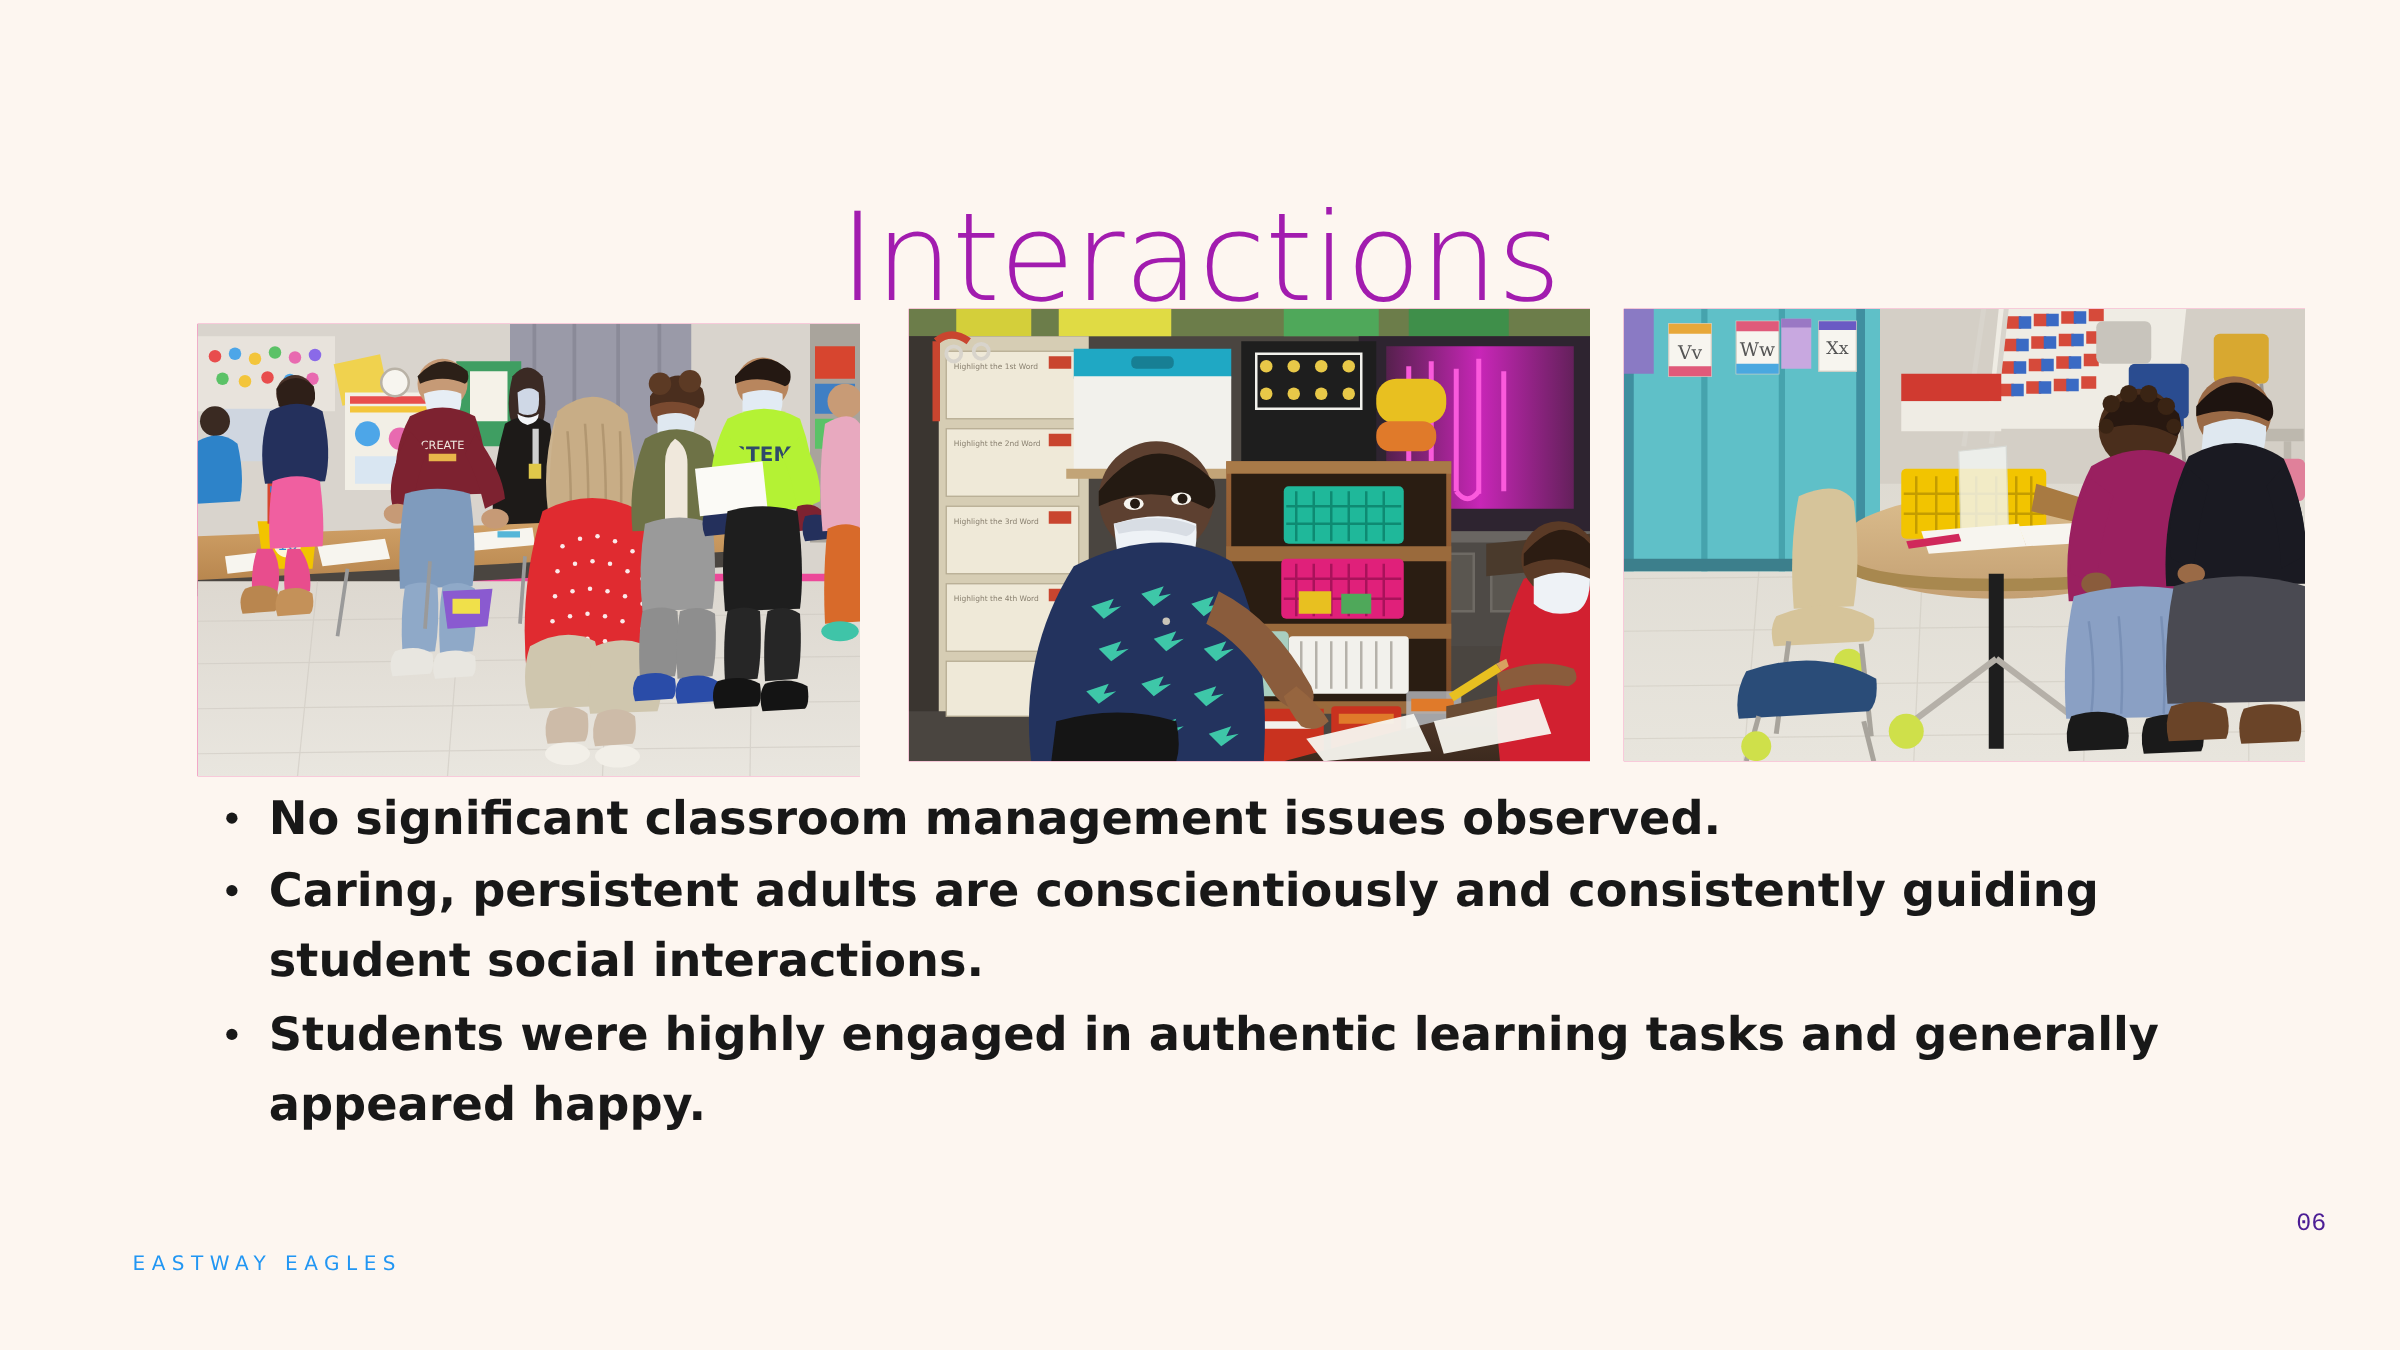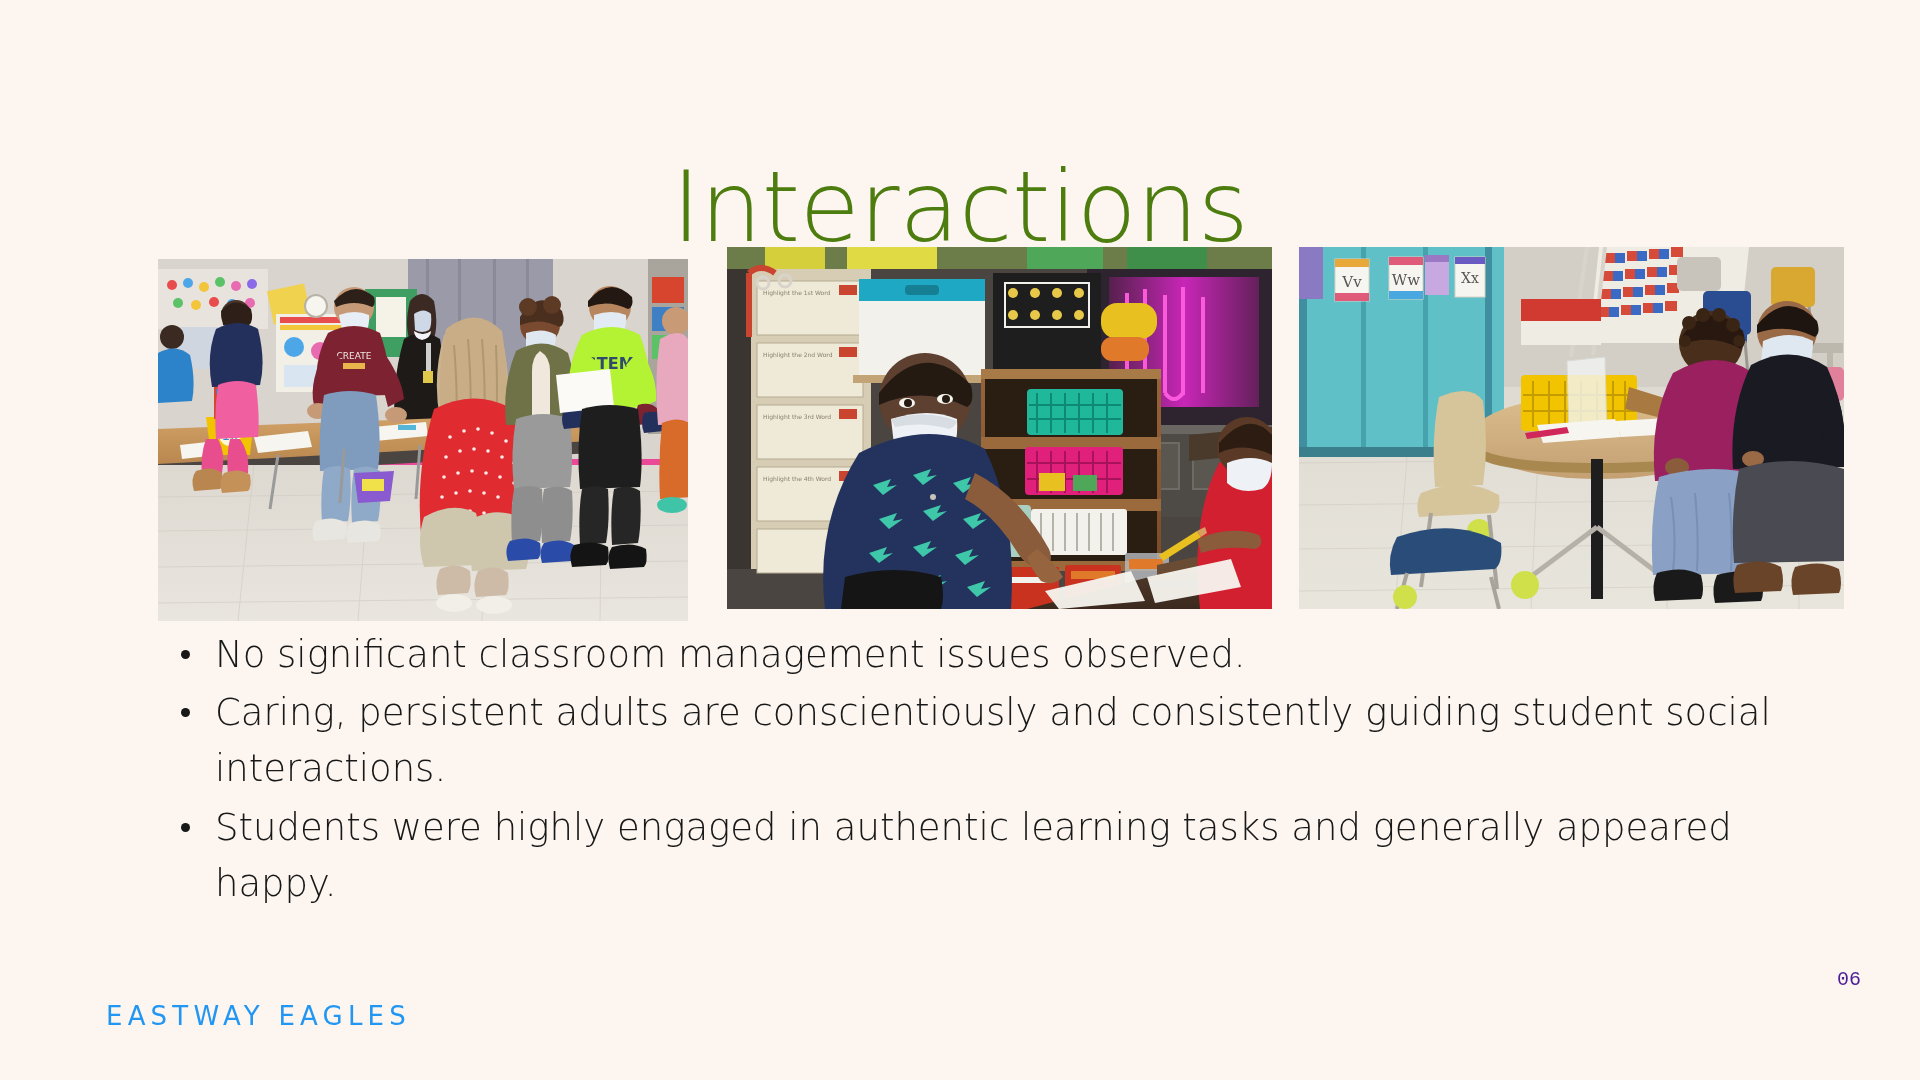--- a/index.html
+++ b/index.html
@@ -25,21 +25,21 @@
     position: absolute;
     top: 92px;
     left: 0;
     width: 1920px;
     text-align: center;
     font-family: "DejaVu Sans", "Liberation Sans", sans-serif;
     font-weight: 300;
     font-size: 98px;
     line-height: 1.0;
     letter-spacing: -0.5px;
-    color: #4d7c0f;
+    color: #a21caf;
   }
 
   
   .photo-strip {
     position: absolute;
     top: 247px;
     left: 146px;
     width: 1668px;
     height: 362px;
     display: flex;
@@ -69,40 +69,41 @@
     color: #181818;
     font-family: "DejaVu Sans", "Liberation Sans", sans-serif;
     font-weight: 300;
     font-size: 37px;
     line-height: 1.52;
   }
   .bullet-list li {
     position: relative;
     padding-left: 47px;
     margin-bottom: 2px;
+    font-weight: bold;
   }
   .bullet-list li::before {
     content: "";
     position: absolute;
     left: 13px;
     top: 23px;
     width: 9px;
     height: 9px;
     border-radius: 50%;
     background: #181818;
   }
 
   
   .footer-brand {
     position: absolute;
     left: 106px;
     top: 1001px;
     font-family: "DejaVu Sans", "Liberation Sans", sans-serif;
     font-weight: 400;
-    font-size: 26px;
+    font-size: 16px;
     letter-spacing: 5.2px;
     color: #2196f3;
   }
   .page-number {
     position: absolute;
     right: 59px;
     top: 968px;
     font-family: Liberation Mono, monospace;
     font-weight: 300;
     font-size: 20px;

